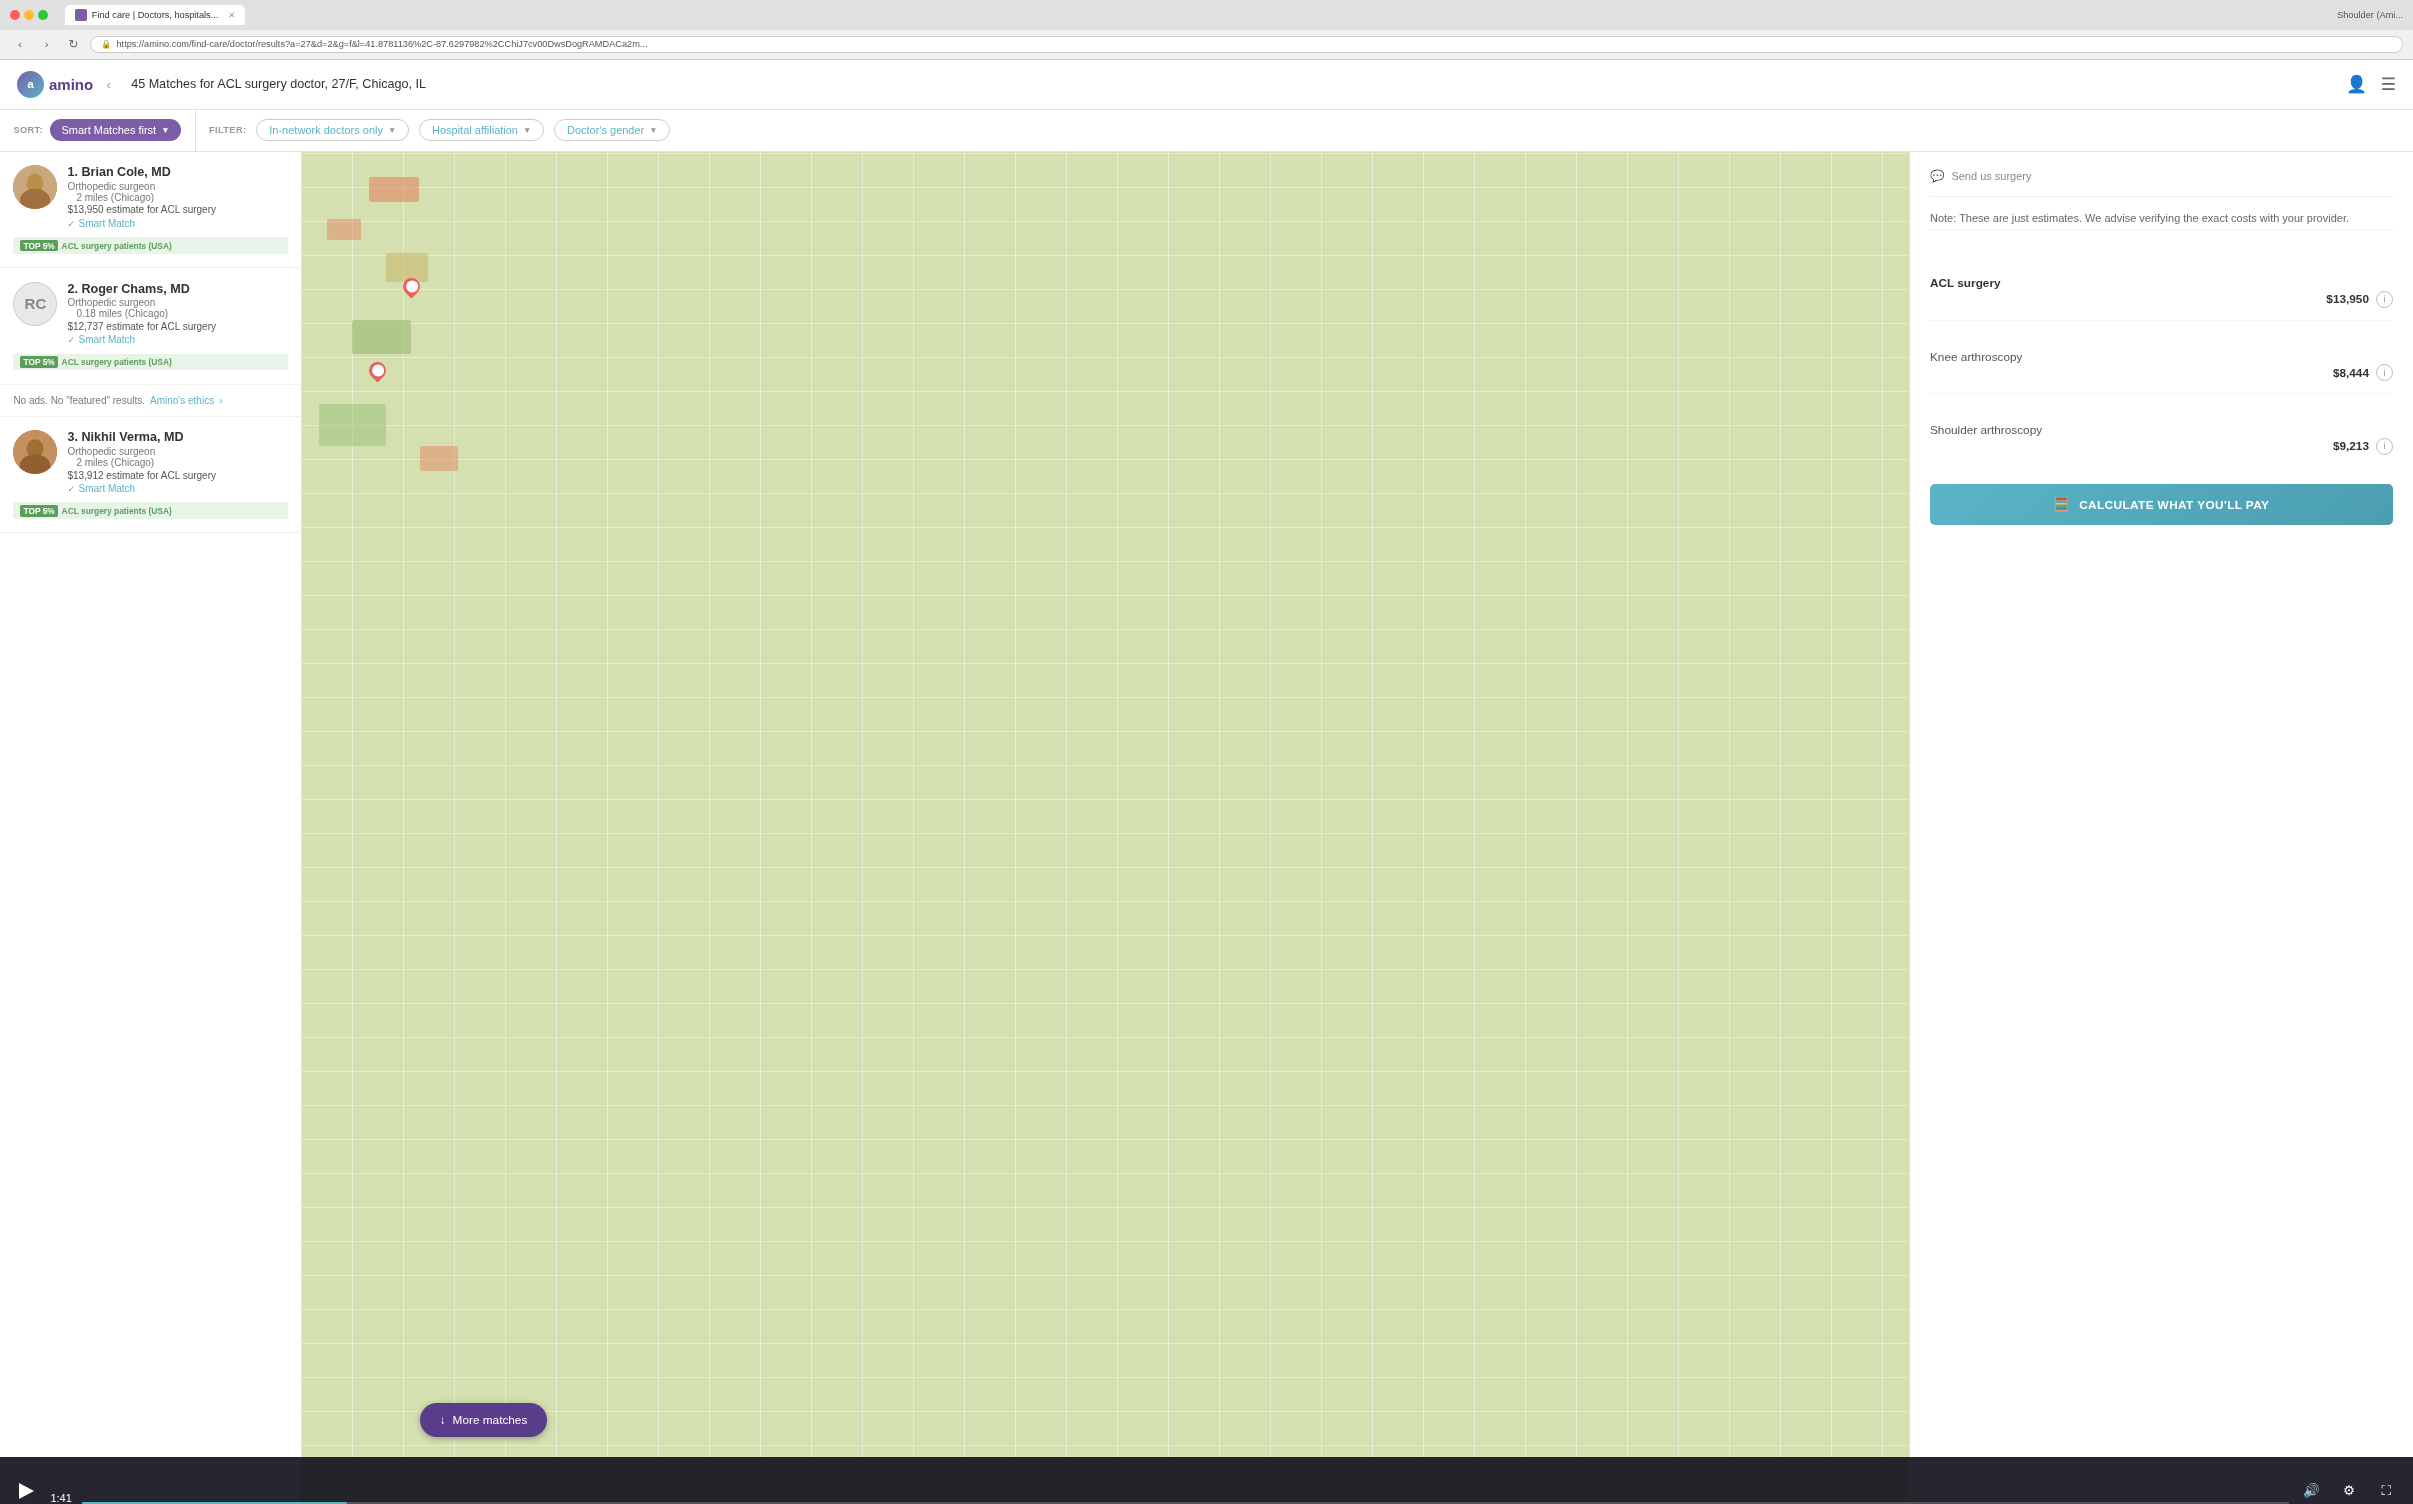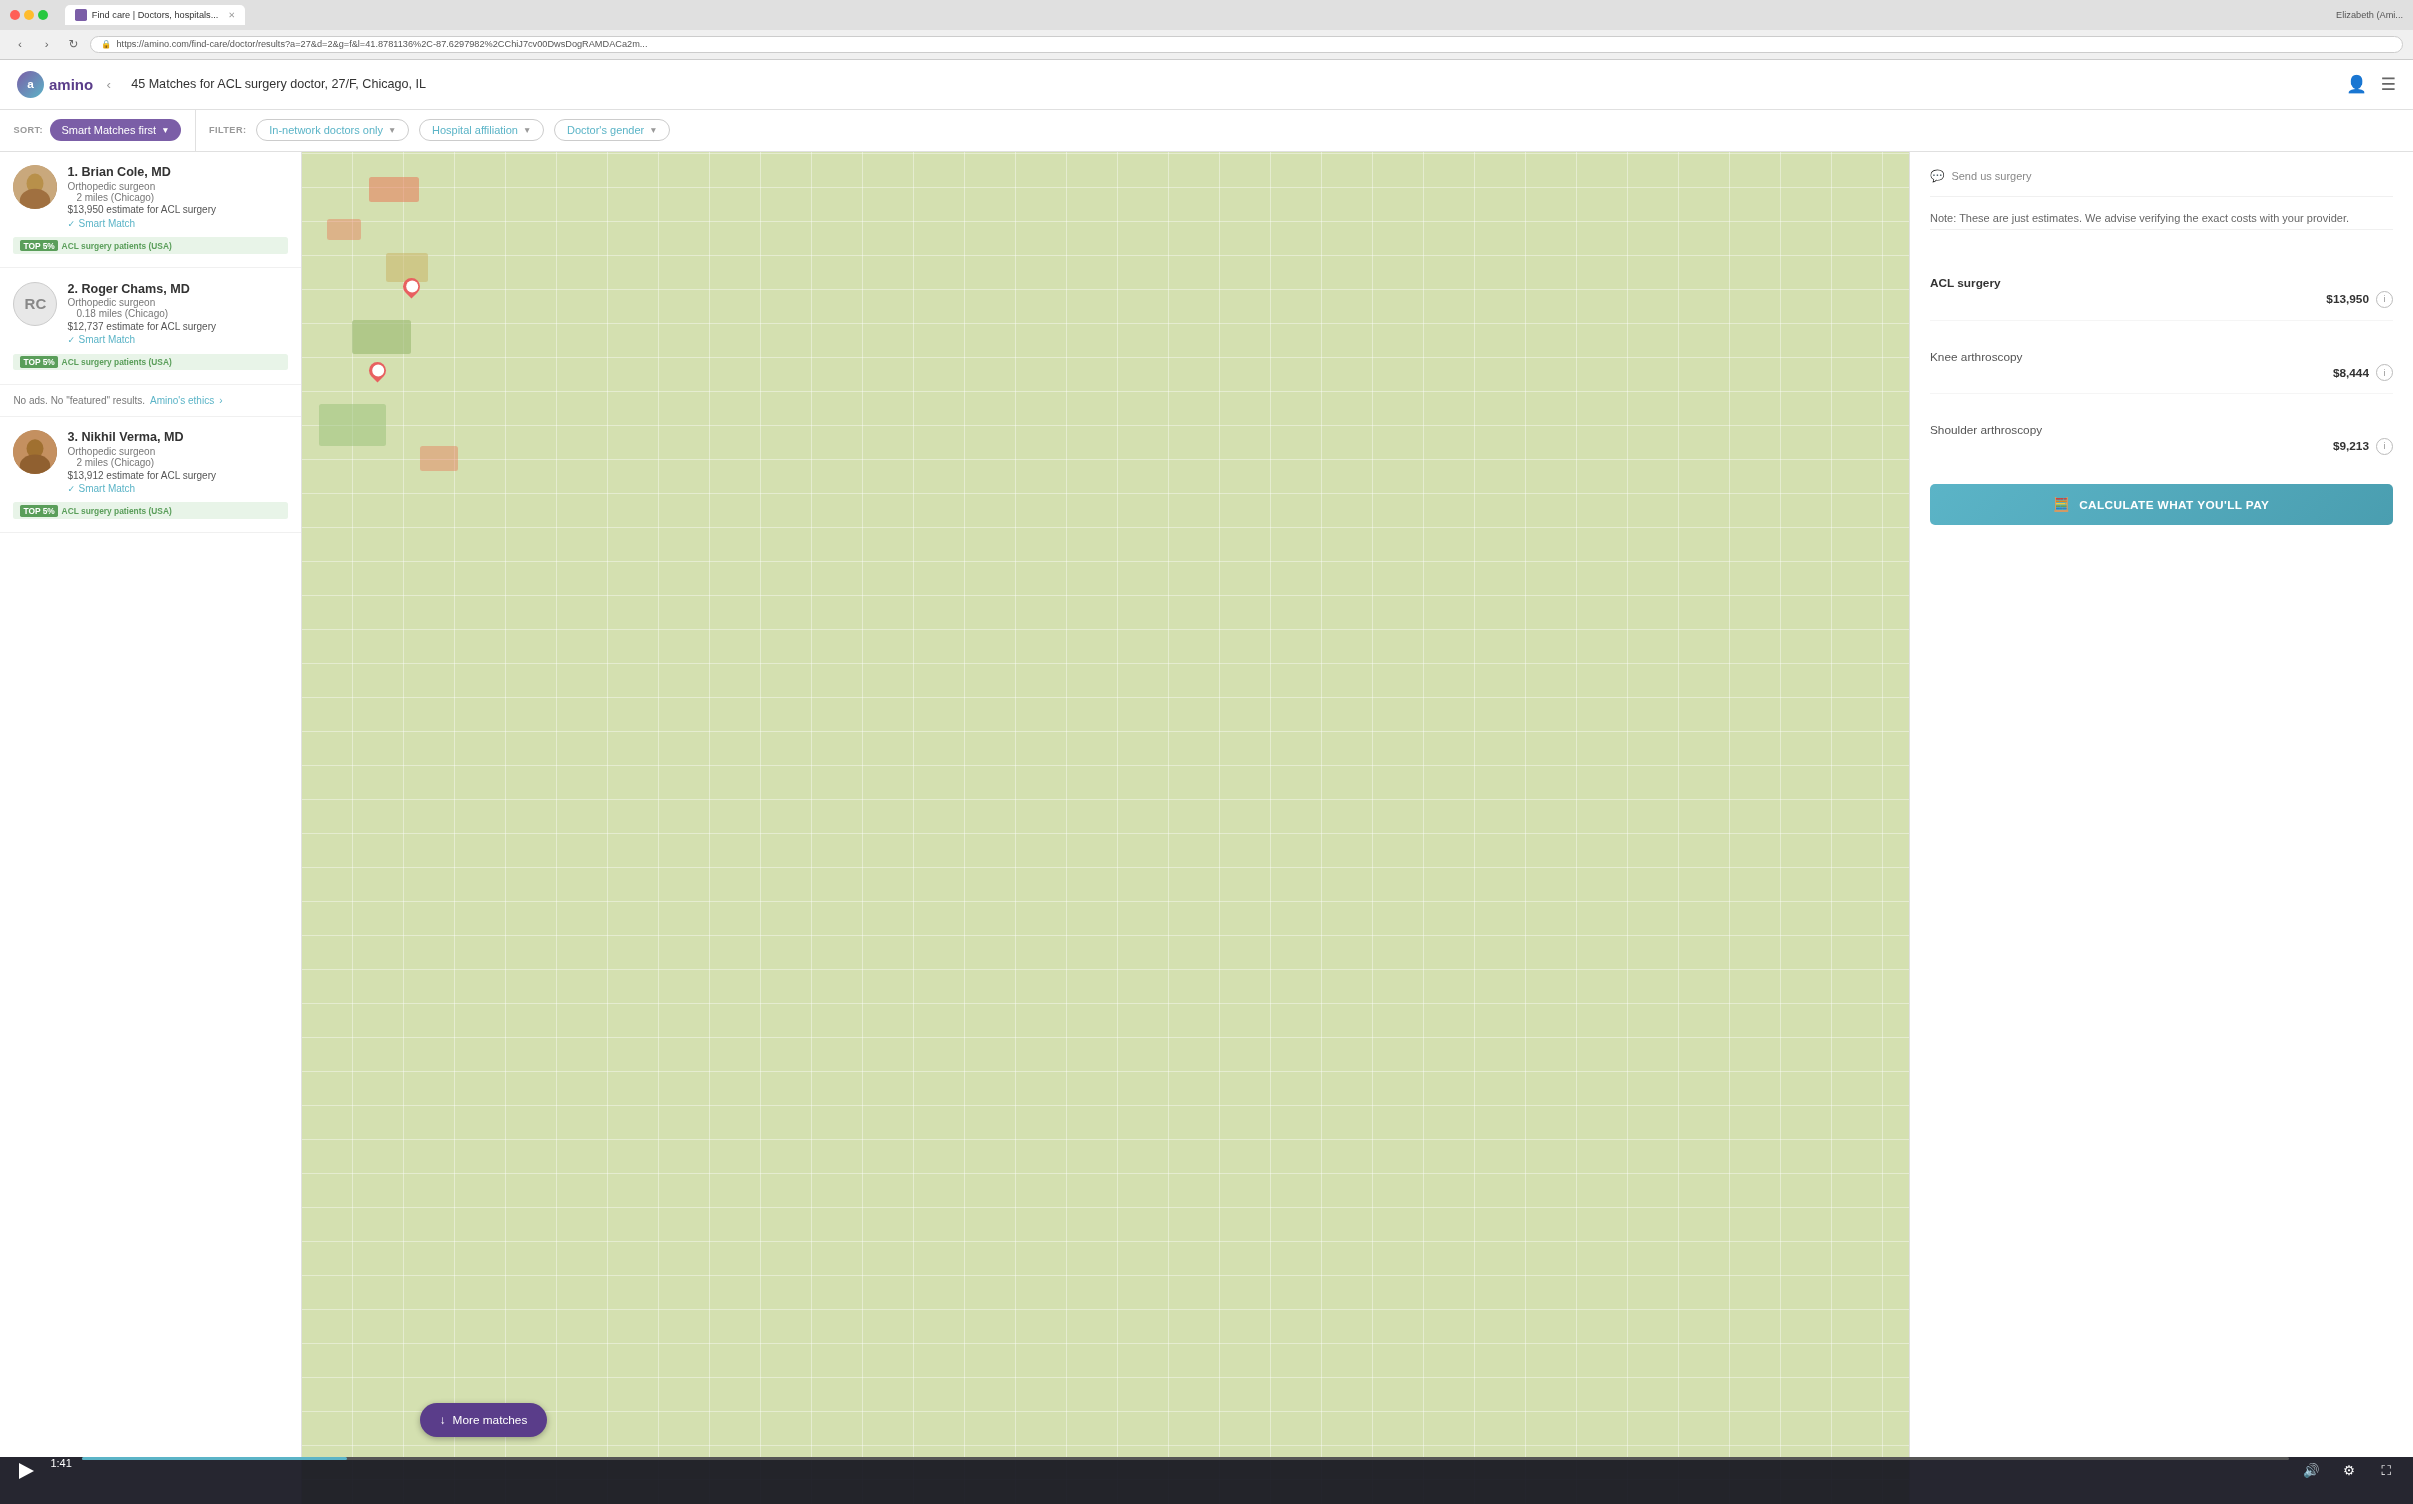--- a/index.html
+++ b/index.html
@@ -327,21 +327,21 @@
       box-shadow: 0 1.7px 6.7px rgba(0,0,0,0.3);
     }
     .more-matches-icon { font-size: 11.8px; }
 
     
     .video-controls {
       position: fixed;
       bottom: 0; left: 0; right: 0;
       height: 47px;
       background: rgba(20,20,30,0.92);
-      display: flex; align-items: flex-start;
+      display: flex; align-items: flex-end;
       padding: 0 13.4px;
       gap: 10px;
     }
     .video-play-btn {
       width: 27px; height: 27px;
       display: flex; align-items: center; justify-content: center;
       cursor: pointer;
     }
     .video-play-triangle {
       width: 0; height: 0;
@@ -377,21 +377,21 @@
       <div class="traffic-light tl-red"></div>
       <div class="traffic-light tl-yellow"></div>
       <div class="traffic-light tl-green"></div>
     </div>
     <div class="browser-tab">
       <div class="tab-favicon"></div>
       <span>Find care | Doctors, hospitals...</span>
       <span class="tab-close">✕</span>
     </div>
     <div style="flex:1"></div>
-    <span style="font-size:9.2px;color:#555;">Elizabeth (Ami...</span>
+    <span style="font-size:9.2px;color:#555;">Shoulder (Ami...</span>
   </div>
   <div class="browser-toolbar">
     <button class="nav-btn">‹</button>
     <button class="nav-btn">›</button>
     <button class="nav-btn">↻</button>
     <div class="address-bar">
       <span class="address-bar-lock">🔒</span>
       <span class="address-text">https://amino.com/find-care/doctor/results?a=27&amp;d=2&amp;g=f&amp;l=41.8781136%2C-87.6297982%2CChiJ7cv00DwsDogRAMDACa2m...</span>
     </div>
   </div>

